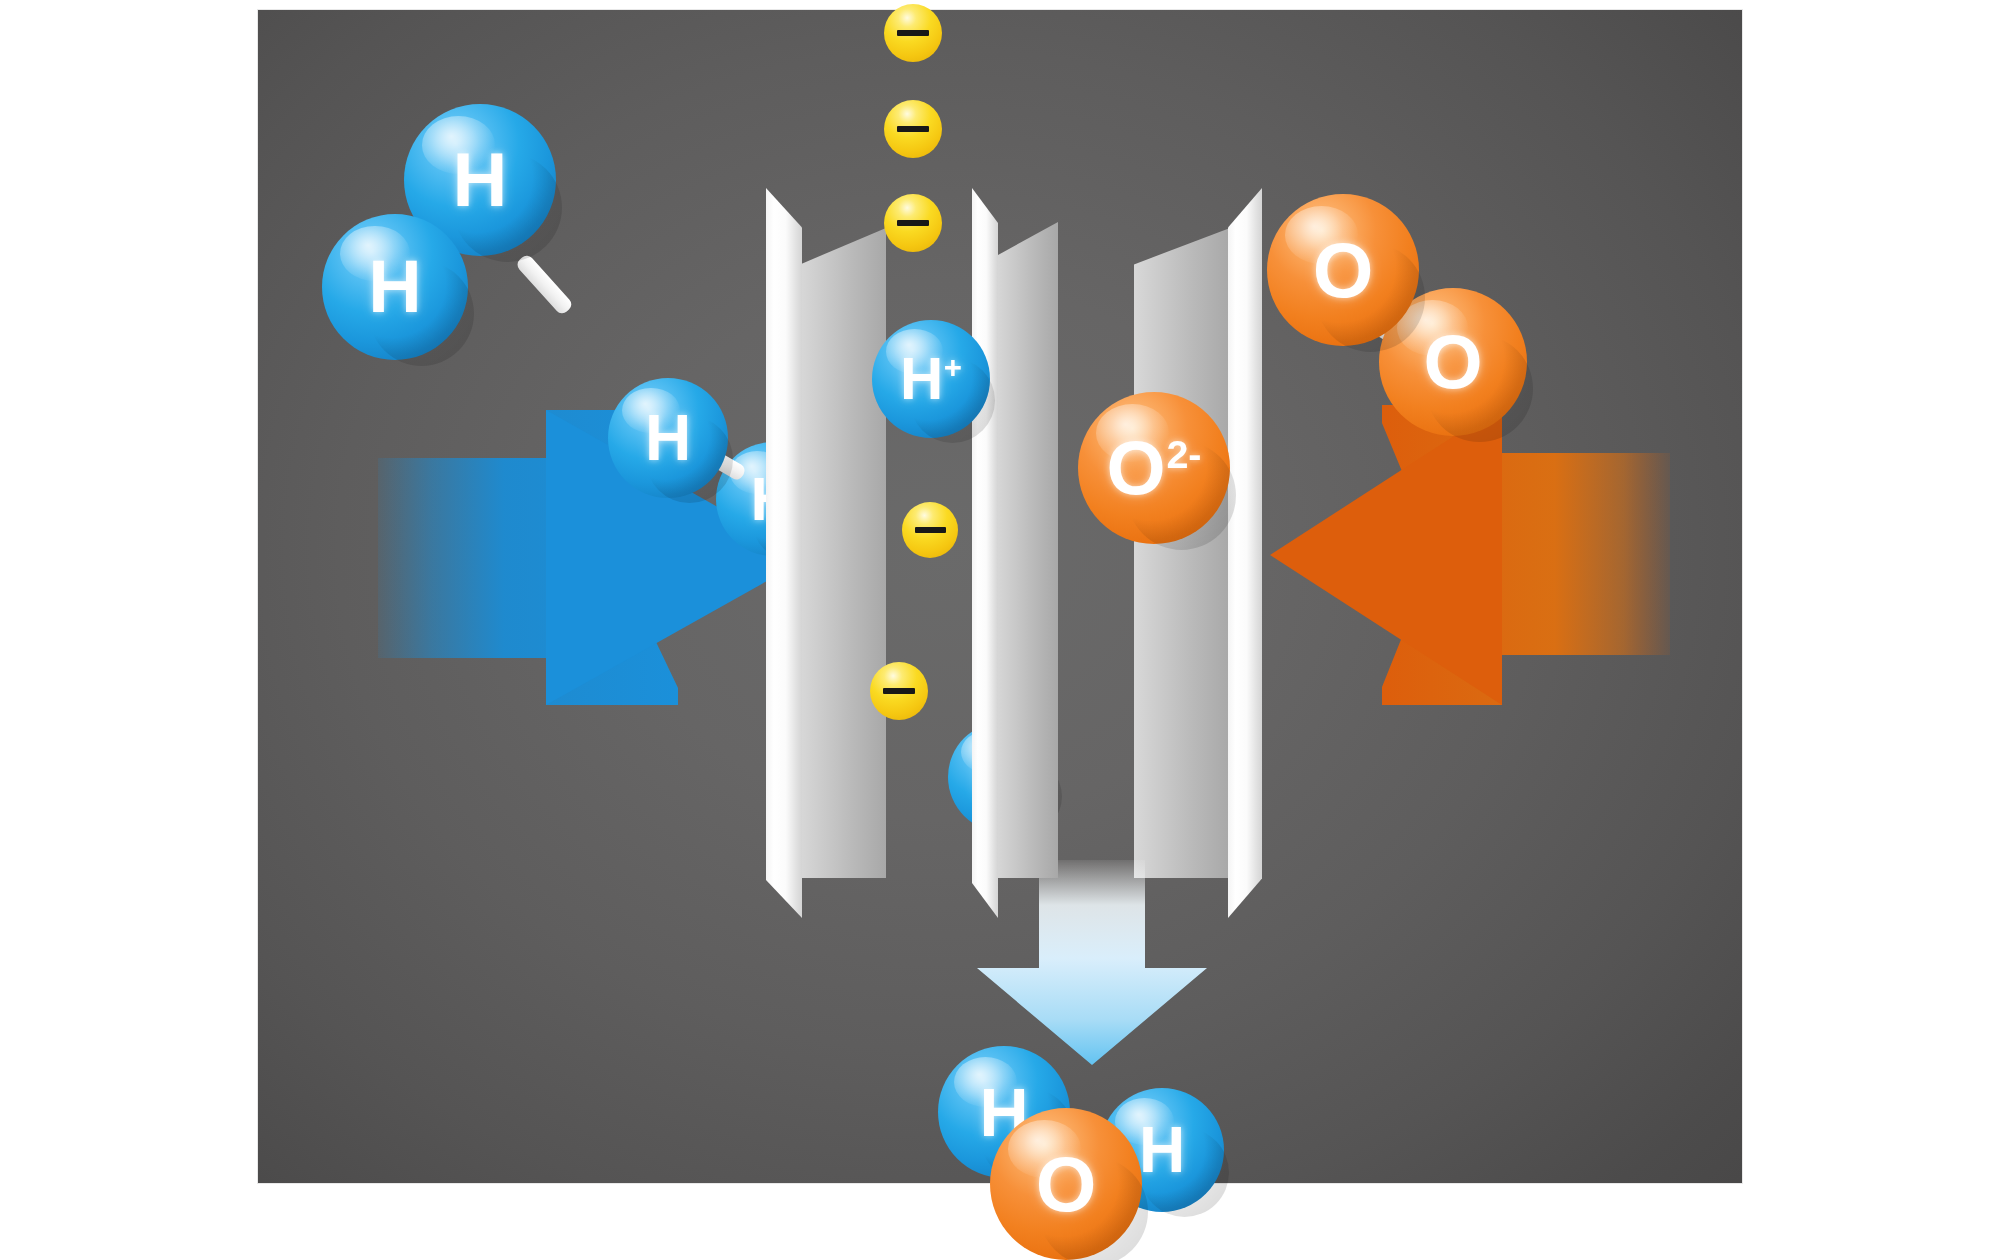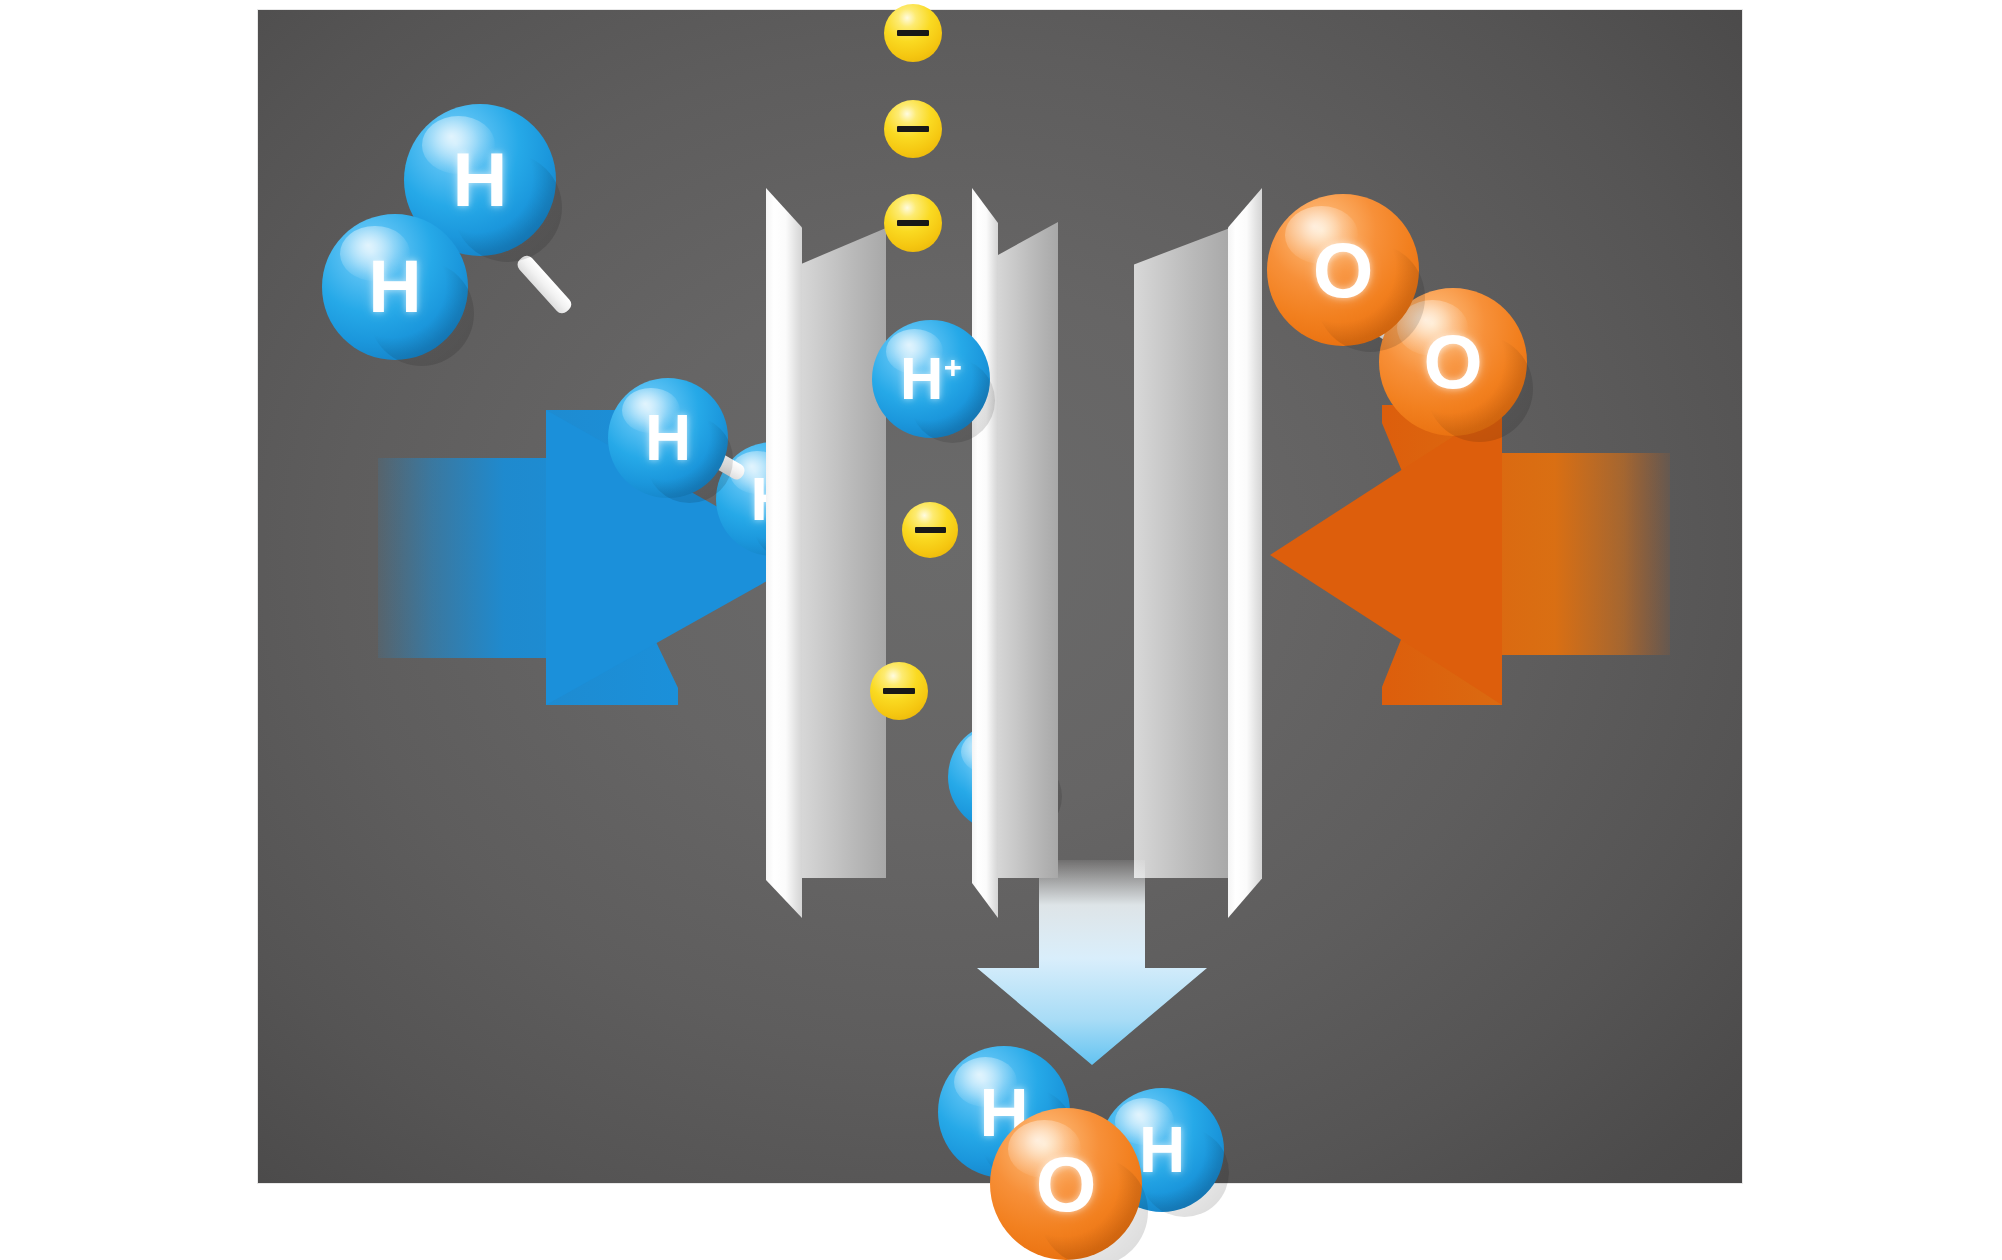--- a/index.html
+++ b/index.html
@@ -285,20 +285,23 @@
   </div>
 
   <div class="sphere h-sphere crescent tr-front" style="left:872px; top:320px; width:118px; height:118px; font-size:60px; z-index:45;">
     <span class="lbl"><span>H</span><sup>+</sup></span>
   </div>
 
   <div class="sphere h-sphere crescent tr-back" style="left:948px; top:722px; width:110px; height:110px; font-size:56px; z-index:20;">
     <span class="lbl"><span>H</span><sup>+</sup></span>
   </div>
 
+  <div class="sphere o-sphere crescent tr-front" style="left:1078px; top:392px; width:152px; height:152px; font-size:76px; z-index:45;">
+    <span class="lbl"><span>O</span><sup>2-</sup></span>
+  </div>
 
   <div class="bond tr-mid" style="left:1350px; top:300px; width:64px; height:17px; transform: rotate(32deg); transform-origin: 0 50%; z-index:42;"></div>
 
   <div class="sphere o-sphere crescent tr-front" style="left:1267px; top:194px; width:152px; height:152px; font-size:78px; z-index:44;">
     <span class="lbl">O</span>
   </div>
 
   <div class="sphere o-sphere crescent tr-front" style="left:1379px; top:288px; width:148px; height:148px; font-size:76px; z-index:43;">
     <span class="lbl">O</span>
   </div>

